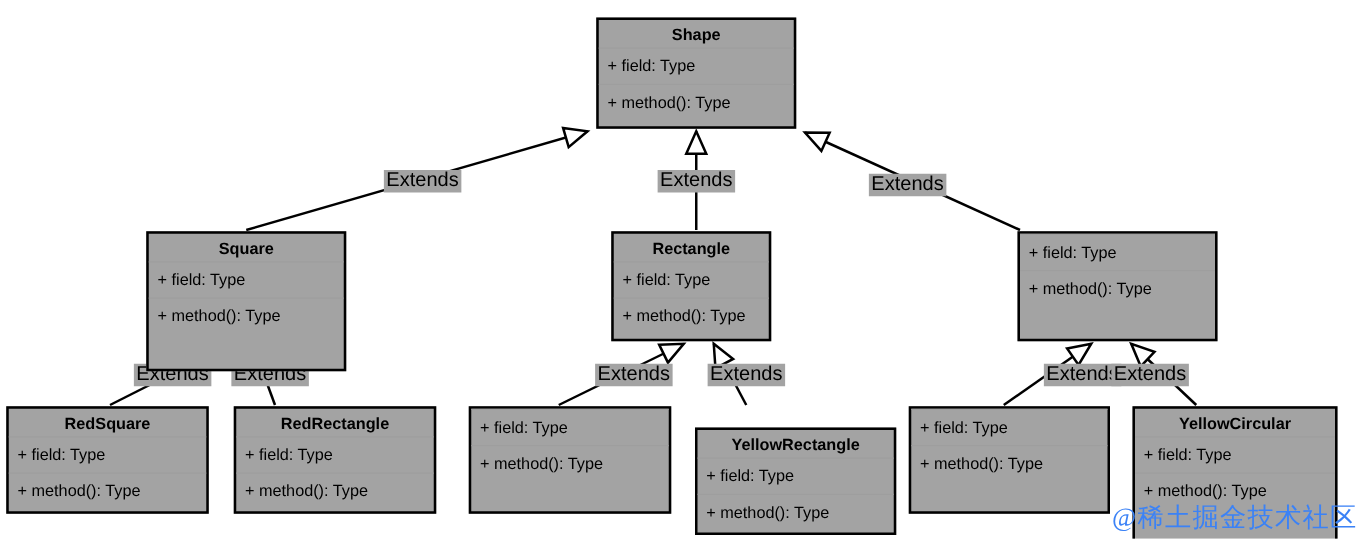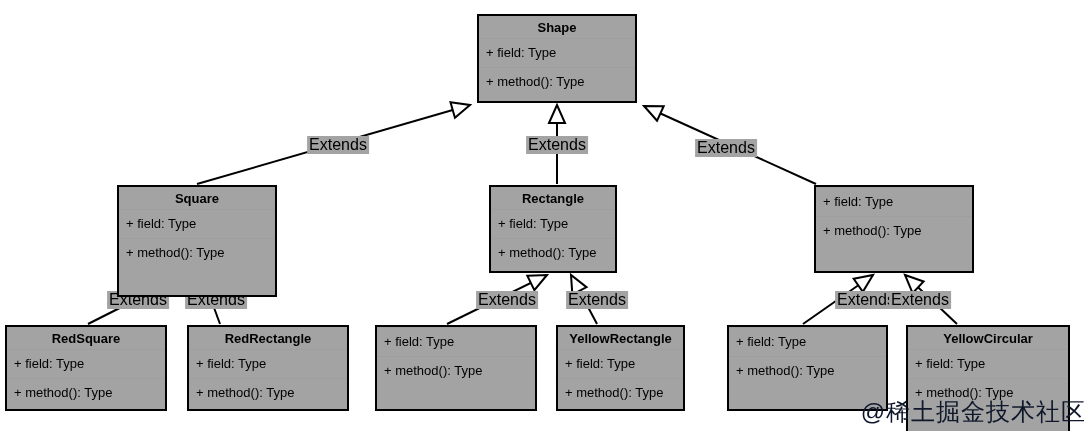--- a/index.html
+++ b/index.html
@@ -19,22 +19,22 @@
   .uml-member{
     flex:0 0 29px;border-top:1px solid #9e9e9e;box-sizing:border-box;
     padding:6px 4px 0 7px;font-size:13px;white-space:nowrap;
   }
   .uml-member-last{flex:1 1 auto;}
   .edge-label{
     position:absolute;transform:translate(-50%,-50%);
     background:#a3a3a3;padding:0 2px;font-size:16px;white-space:nowrap;
   }
   .watermark{
-    position:absolute;right:3px;bottom:3px;font-size:24px;
-    color:#0f172a;letter-spacing:1px;white-space:nowrap;
+    position:absolute;right:3px;bottom:3px;font-size:21px;
+    color:#3b82f6;letter-spacing:1px;white-space:nowrap;font-family:Liberation Serif, serif;
   }
 </style>
 </head>
 <body>
 
 <div class="stage">
 
   <svg class="connector-layer" viewBox="0 0 1089 431" xmlns="http://www.w3.org/2000/svg">
     <defs>
       <marker id="inherit" markerWidth="26" markerHeight="22" refX="20" refY="10" orient="auto" markerUnits="userSpaceOnUse">
@@ -90,21 +90,21 @@
   </div>
   <div class="uml-class" style="left:187px;top:325px;width:162px;height:86px">
     <div class="uml-title">RedRectangle</div>
     <div class="uml-member">+ field: Type</div>
     <div class="uml-member uml-member-last">+ method(): Type</div>
   </div>
   <div class="uml-class" style="left:375px;top:325px;width:162px;height:86px">
     <div class="uml-member">+ field: Type</div>
     <div class="uml-member uml-member-last">+ method(): Type</div>
   </div>
-  <div class="uml-class" style="left:556px;top:325px;width:129px;height:86px">
+  <div class="uml-class" style="left:556px;top:342px;width:161px;height:86px">
     <div class="uml-title">YellowRectangle</div>
     <div class="uml-member">+ field: Type</div>
     <div class="uml-member uml-member-last">+ method(): Type</div>
   </div>
   <div class="uml-class" style="left:727px;top:325px;width:161px;height:86px">
     <div class="uml-member">+ field: Type</div>
     <div class="uml-member uml-member-last">+ method(): Type</div>
   </div>
   <div class="uml-class" style="left:906px;top:325px;width:164px;height:112px">
     <div class="uml-title">YellowCircular</div>

